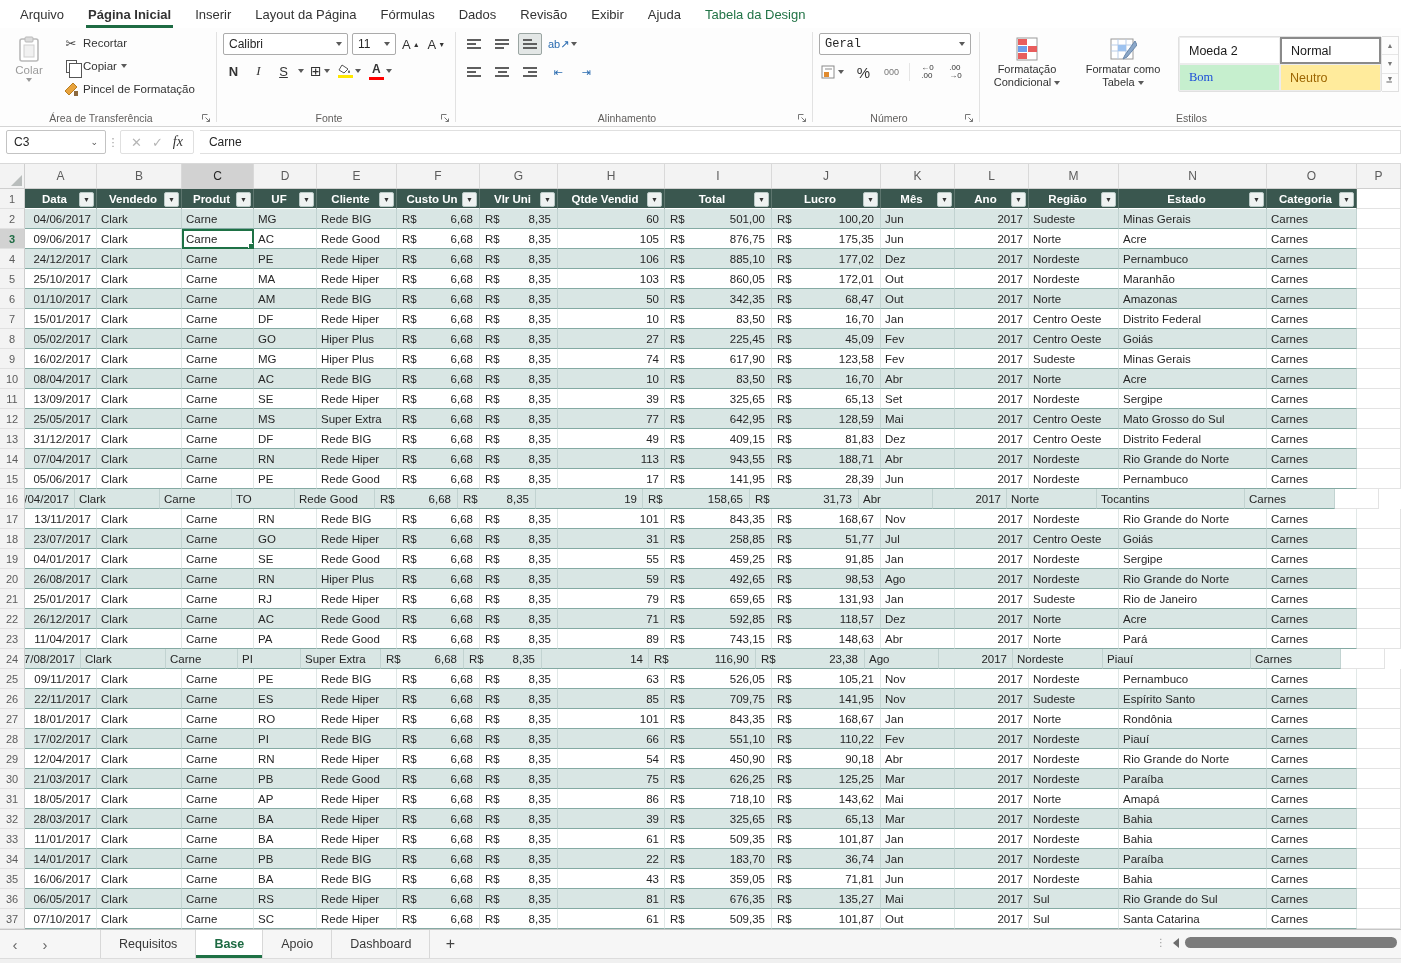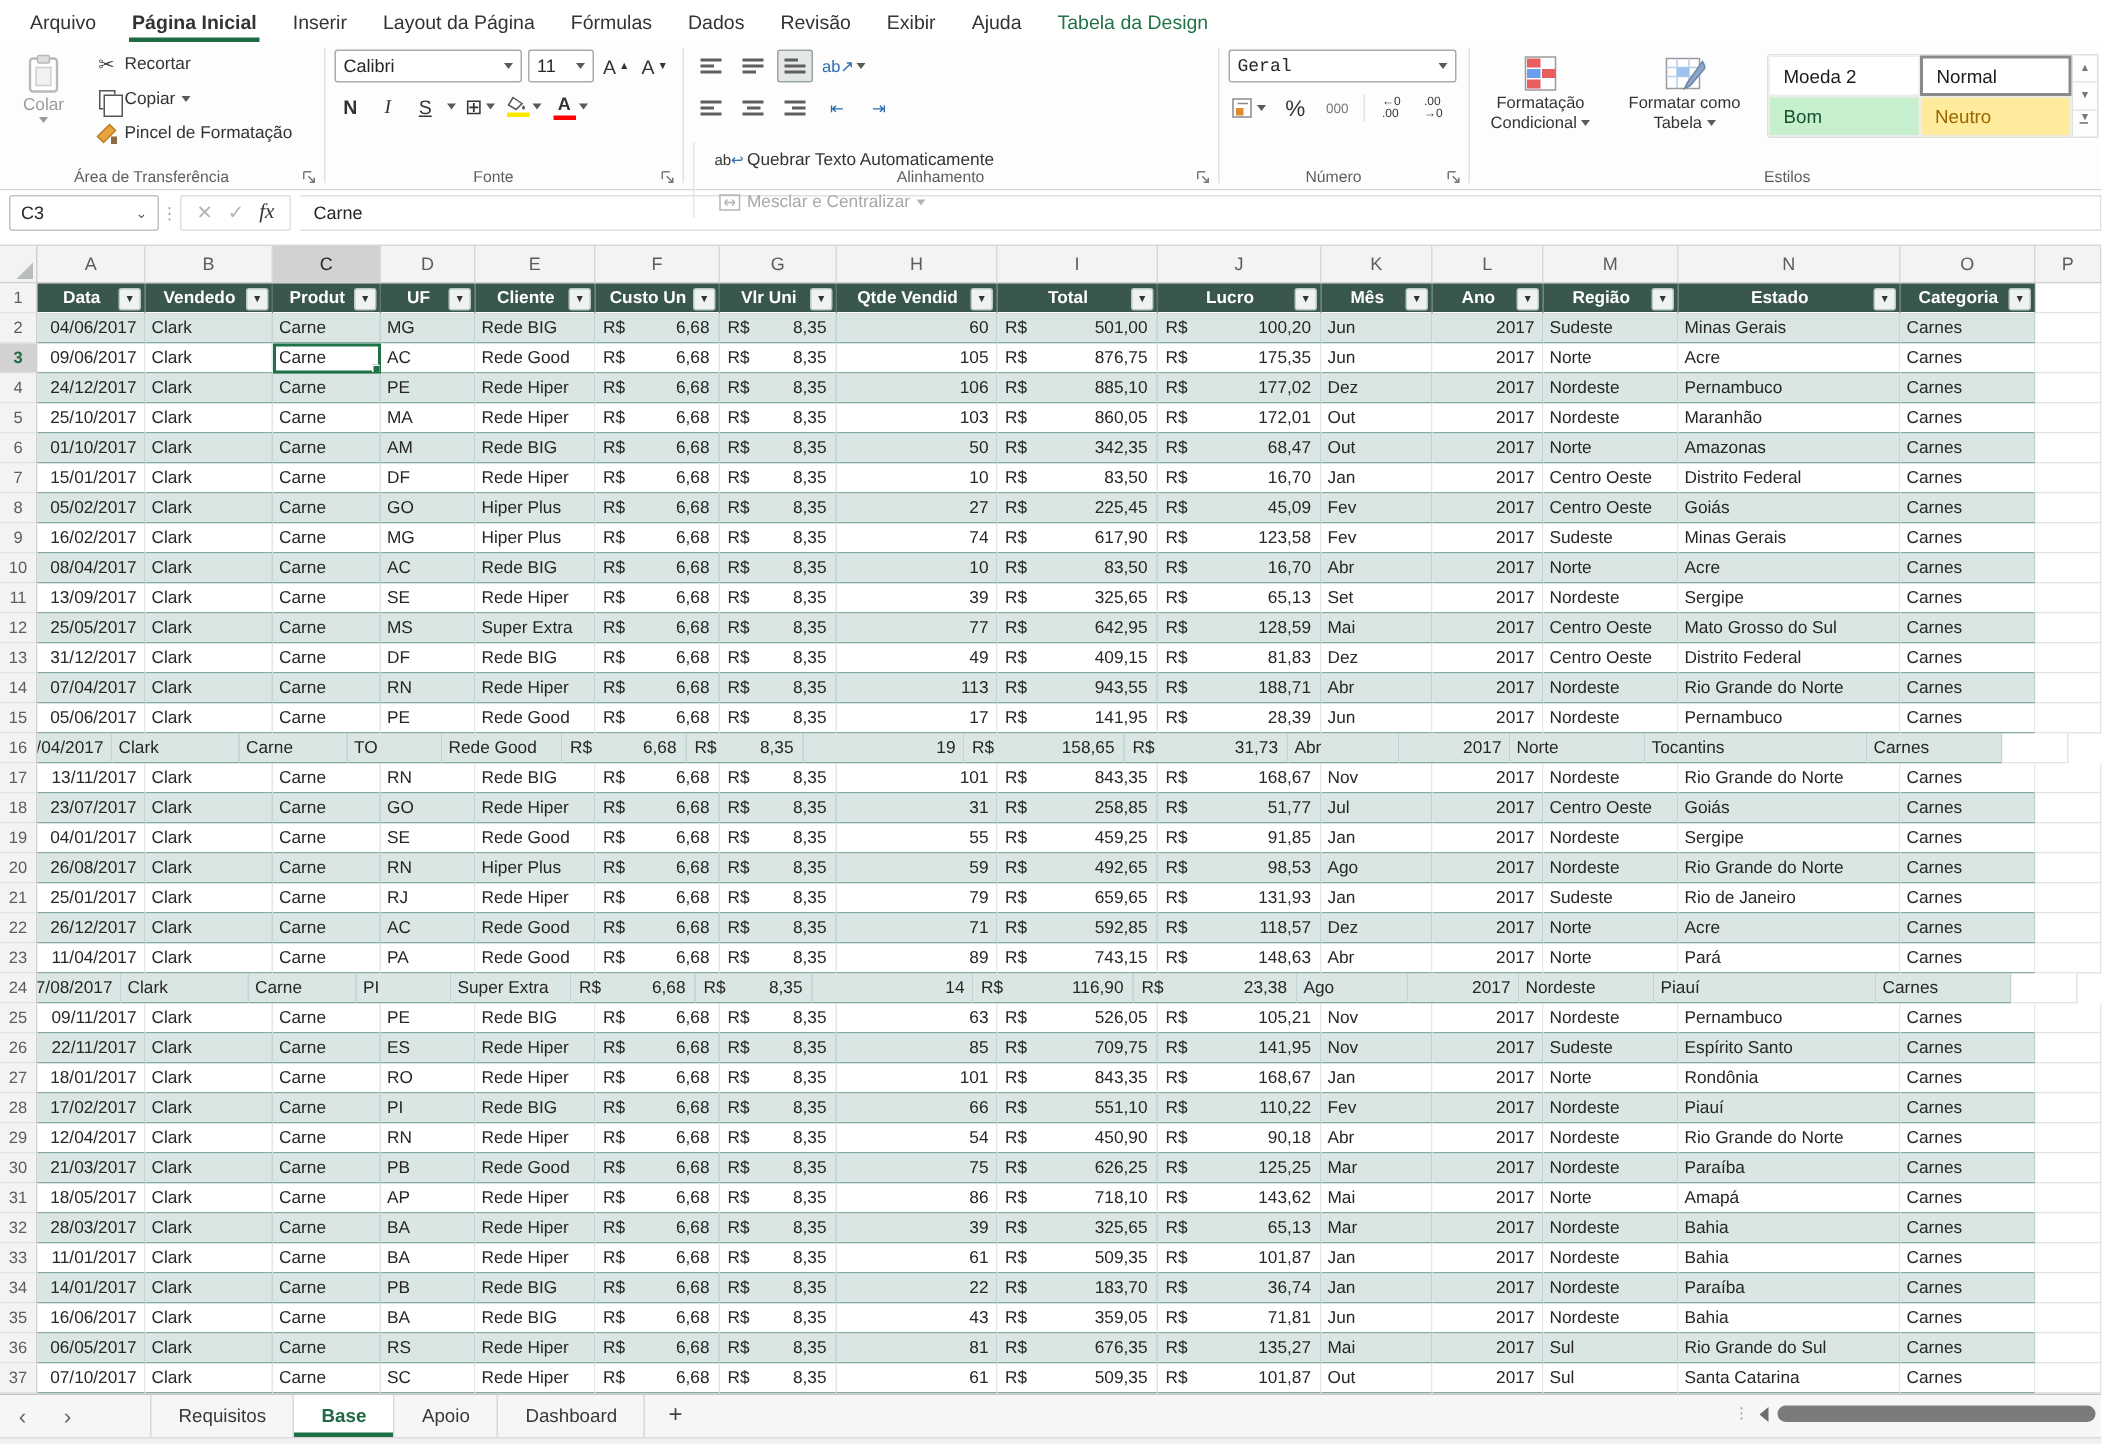--- a/index.html
+++ b/index.html
@@ -264,36 +264,20 @@
                 </span>
               </div>
             <div class="alignbox">
                 <span style="font-size:11px;color:#2b6cb0">⇤</span>
               </div>
             <div class="alignbox">
                 <span style="font-size:11px;color:#2b6cb0">⇥</span>
               </div>
           </div>
         </div>
-        <div style="border-left:1px solid #e5e5e5; padding-left:12px; display:flex; flex-direction:column; gap:8px; justify-content:flex-start; padding-top:2px;">
-          <div class="btn">
-            <span class="smallicon" style="font-size:10px;color:#333">ab<span style="color:#2b6cb0">↩</span></span>
-            <span>Quebrar Texto Automaticamente</span>
-          </div>
-          <div class="btn disabled">
-            <span class="smallicon">
-              <svg width="15" height="12" viewBox="0 0 15 12">
-                  <rect x="1" y="1" width="13" height="10" fill="none" stroke="#b5b5b5"></rect>
-                  <path d="M4 6 h7 M4 6 l2 -2 M4 6 l2 2 M11 6 l-2 -2 M11 6 l-2 2" stroke="#b5b5b5" fill="none"></path>
-                </svg>
-            </span>
-            <span>Mesclar e Centralizar</span>
-            <span class="chev" style="border-top-color:#b5b5b5"></span>
-          </div>
-        </div>
       </div>
       <div class="rlabel">Alinhamento</div>
       <span class="launcher">
           <svg width="10" height="10" viewBox="0 0 10 10">
             <path d="M1.5 1.5 v5 M1.5 1.5 h5" stroke="#777" fill="none"></path>
             <path d="M4.5 4.5 L8.5 8.5 M8.5 5.5 v3 h-3" stroke="#777" fill="none"></path>
           </svg>
         </span>
     </div>
     <div class="rdivider"></div>
@@ -360,21 +344,21 @@
                 <rect x="9" y="8" width="8" height="6" fill="#9ec3f0"></rect>
                 <path d="M26 4 L16 18 l-2 4 l4 -2 L28 8 Z" fill="#8aa7c9" stroke="#6a87a9"></path>
               </svg>
           </span>
           <span class="twoline"><span>Formatar como</span><br><span>Tabela</span> <span class="chev"></span></span>
         </div>
         <div style="display:flex; margin-top:2px;">
           <div class="gallery">
               <div class="stylechip" style="background: rgb(255, 255, 255); color: rgb(26, 26, 26);">Moeda 2</div>
               <div class="stylechip selected" style="background: rgb(255, 255, 255); color: rgb(26, 26, 26);">Normal</div>
-              <div class="stylechip" style="background: rgb(198, 239, 206); color: #14532d;">Bom</div>
+              <div class="stylechip" style="background: rgb(198, 239, 206); color: #1d4ed8; font-family: Liberation Serif, serif;">Bom</div>
               <div class="stylechip" style="background: rgb(255, 235, 156); color: rgb(156, 101, 0);">Neutro</div>
             </div>
           <div class="gscroll">
             <div class="gs">▲</div>
             <div class="gs">▼</div>
             <div class="gs" style="border-bottom:none">▼<br>▔</div>
           </div>
         </div>
       </div>
       <div class="rlabel" style="right:0">Estilos</div>

